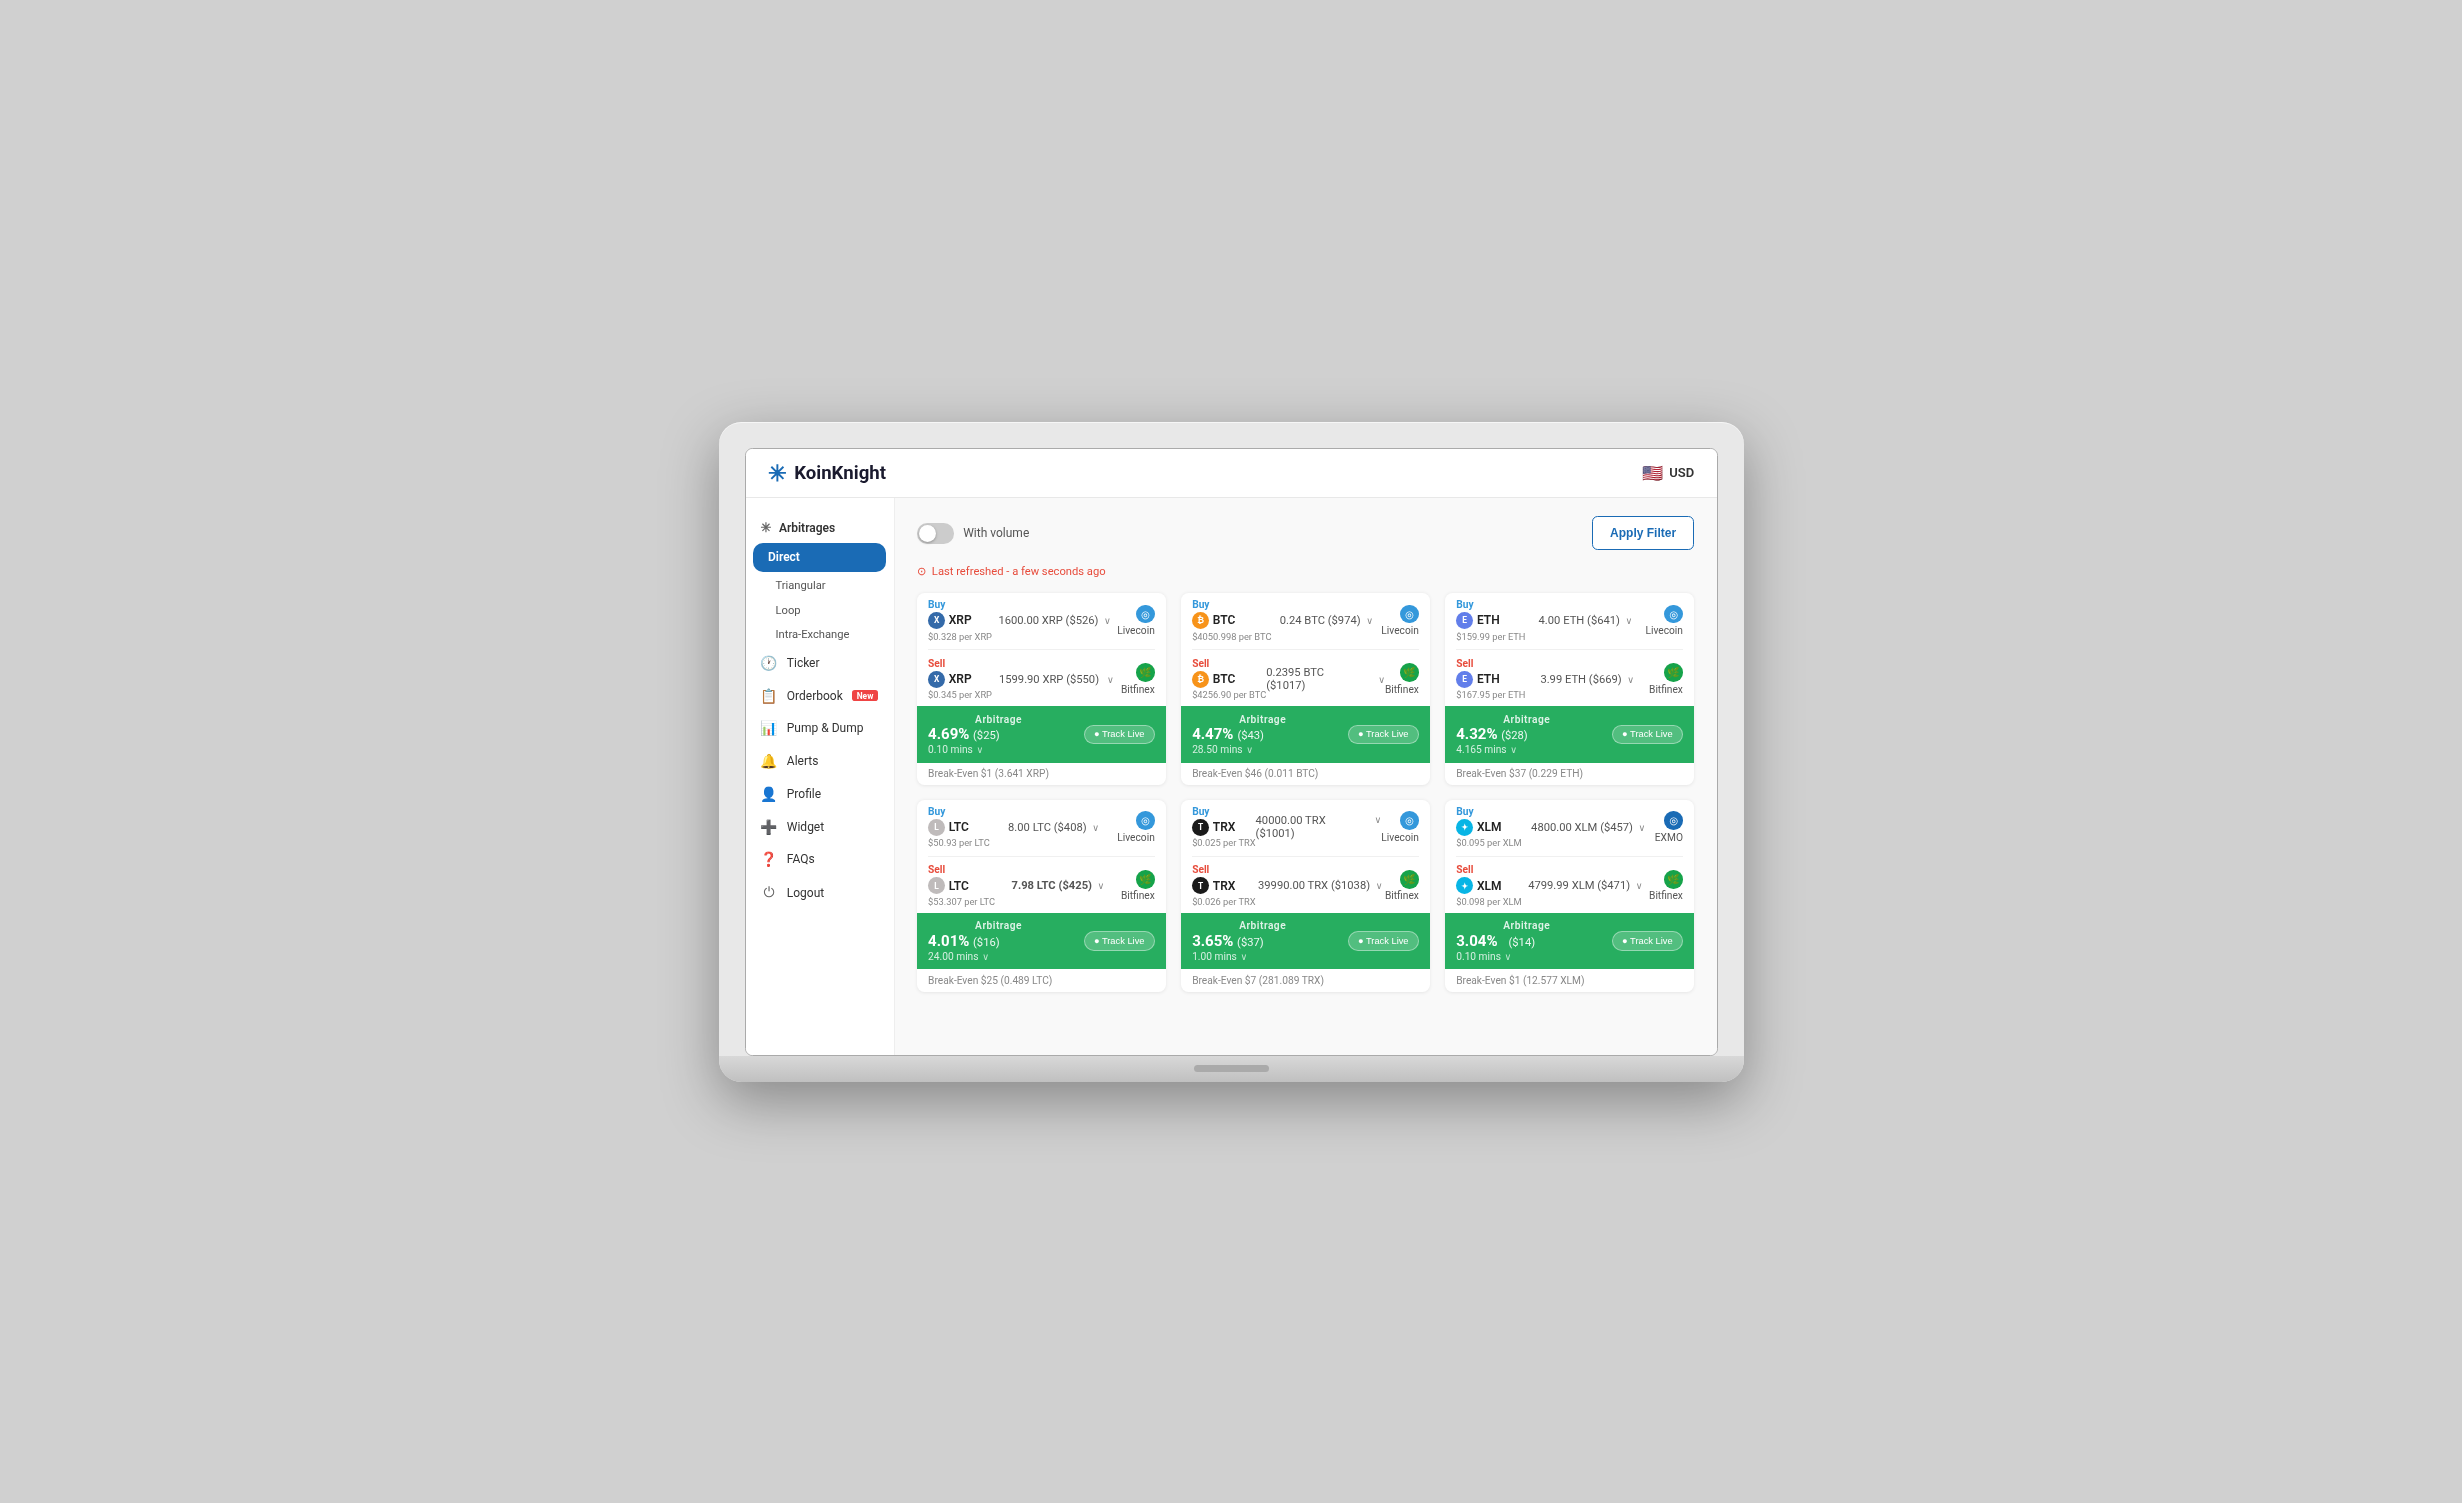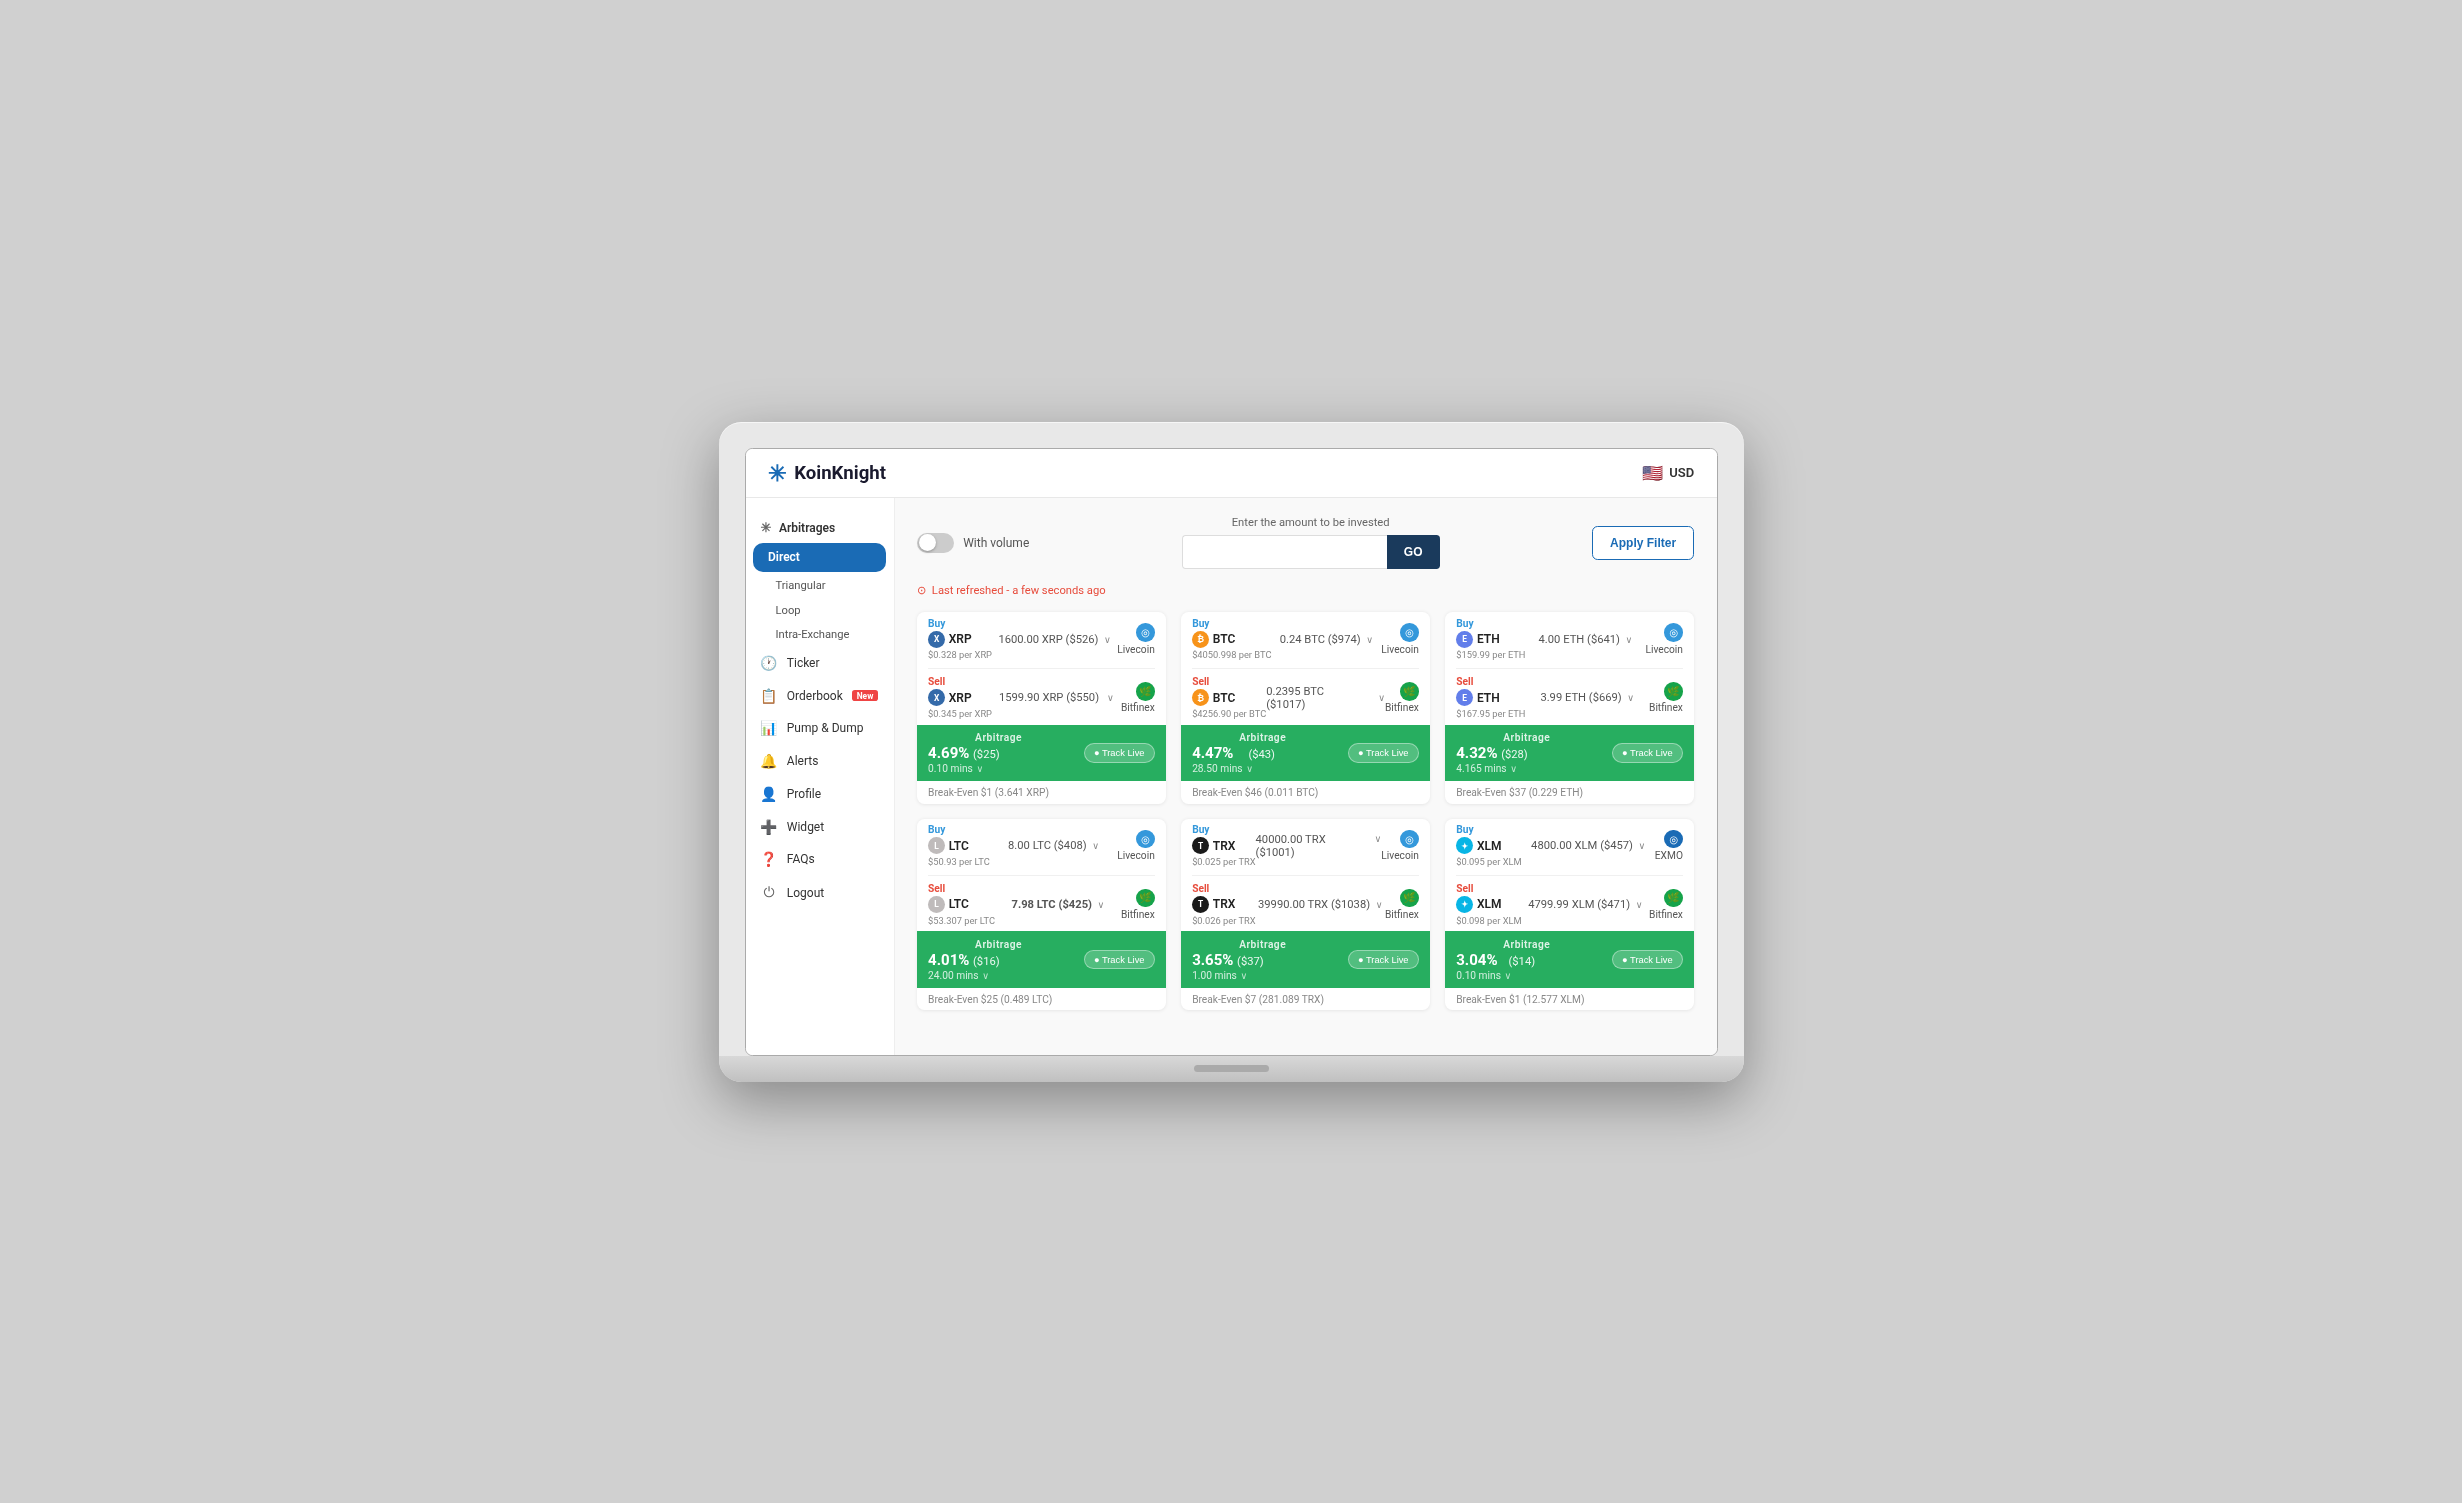--- a/index.html
+++ b/index.html
@@ -428,27 +428,20 @@
           </div>
         </div>
 
         <div class="content">
 
           <div class="toolbar">
             <div class="toggle-container">
               <div class="toggle"></div>
               <span>With volume</span>
             </div>
-            <div class="investment-section">
-              <div class="investment-label">Enter the amount to be invested</div>
-              <div class="investment-input-row">
-                <input class="investment-input" type="text" style="">
-                <button class="go-btn">GO</button>
-              </div>
-            </div>
             <button class="apply-filter-btn">Apply Filter</button>
           </div>
 
           <div class="last-refreshed">
             <span>⊙</span>
             <span>Last refreshed - a few seconds ago</span>
           </div>
 
           <div class="cards-grid" id="cards-container">
           <div class="arb-card">
@@ -539,21 +532,21 @@
         <span class="chevron">∨</span>
       </div>
       <div class="trade-right">
         <div style="width:18.6px;height:18.6px;border-radius:50%;background:#16a34a;display:flex;align-items:center;justify-content:center;font-size:10.2px;color:white;">🌿</div>
         <span class="exchange-name">Bitfinex</span>
       </div>
     </div>
     <div class="arb-footer">
       <div class="arb-info">
         <span class="arb-label">Arbitrage</span>
-        <div style="display:flex;align-items:baseline;gap:15px;">
+        <div style="display:flex;align-items:baseline;gap:4px;">
           <span class="arb-percent">4.47%</span>
           <span class="arb-amount">($43)</span>
         </div>
         <div style="display:flex;align-items:center;gap:3.7px;">
           <span class="arb-time">28.50 mins</span>
           <span style="color:rgba(255,255,255,0.7);font-size:9.3px;">∨</span>
         </div>
       </div>
       <button class="track-live-btn">● Track Live</button>
     </div>

